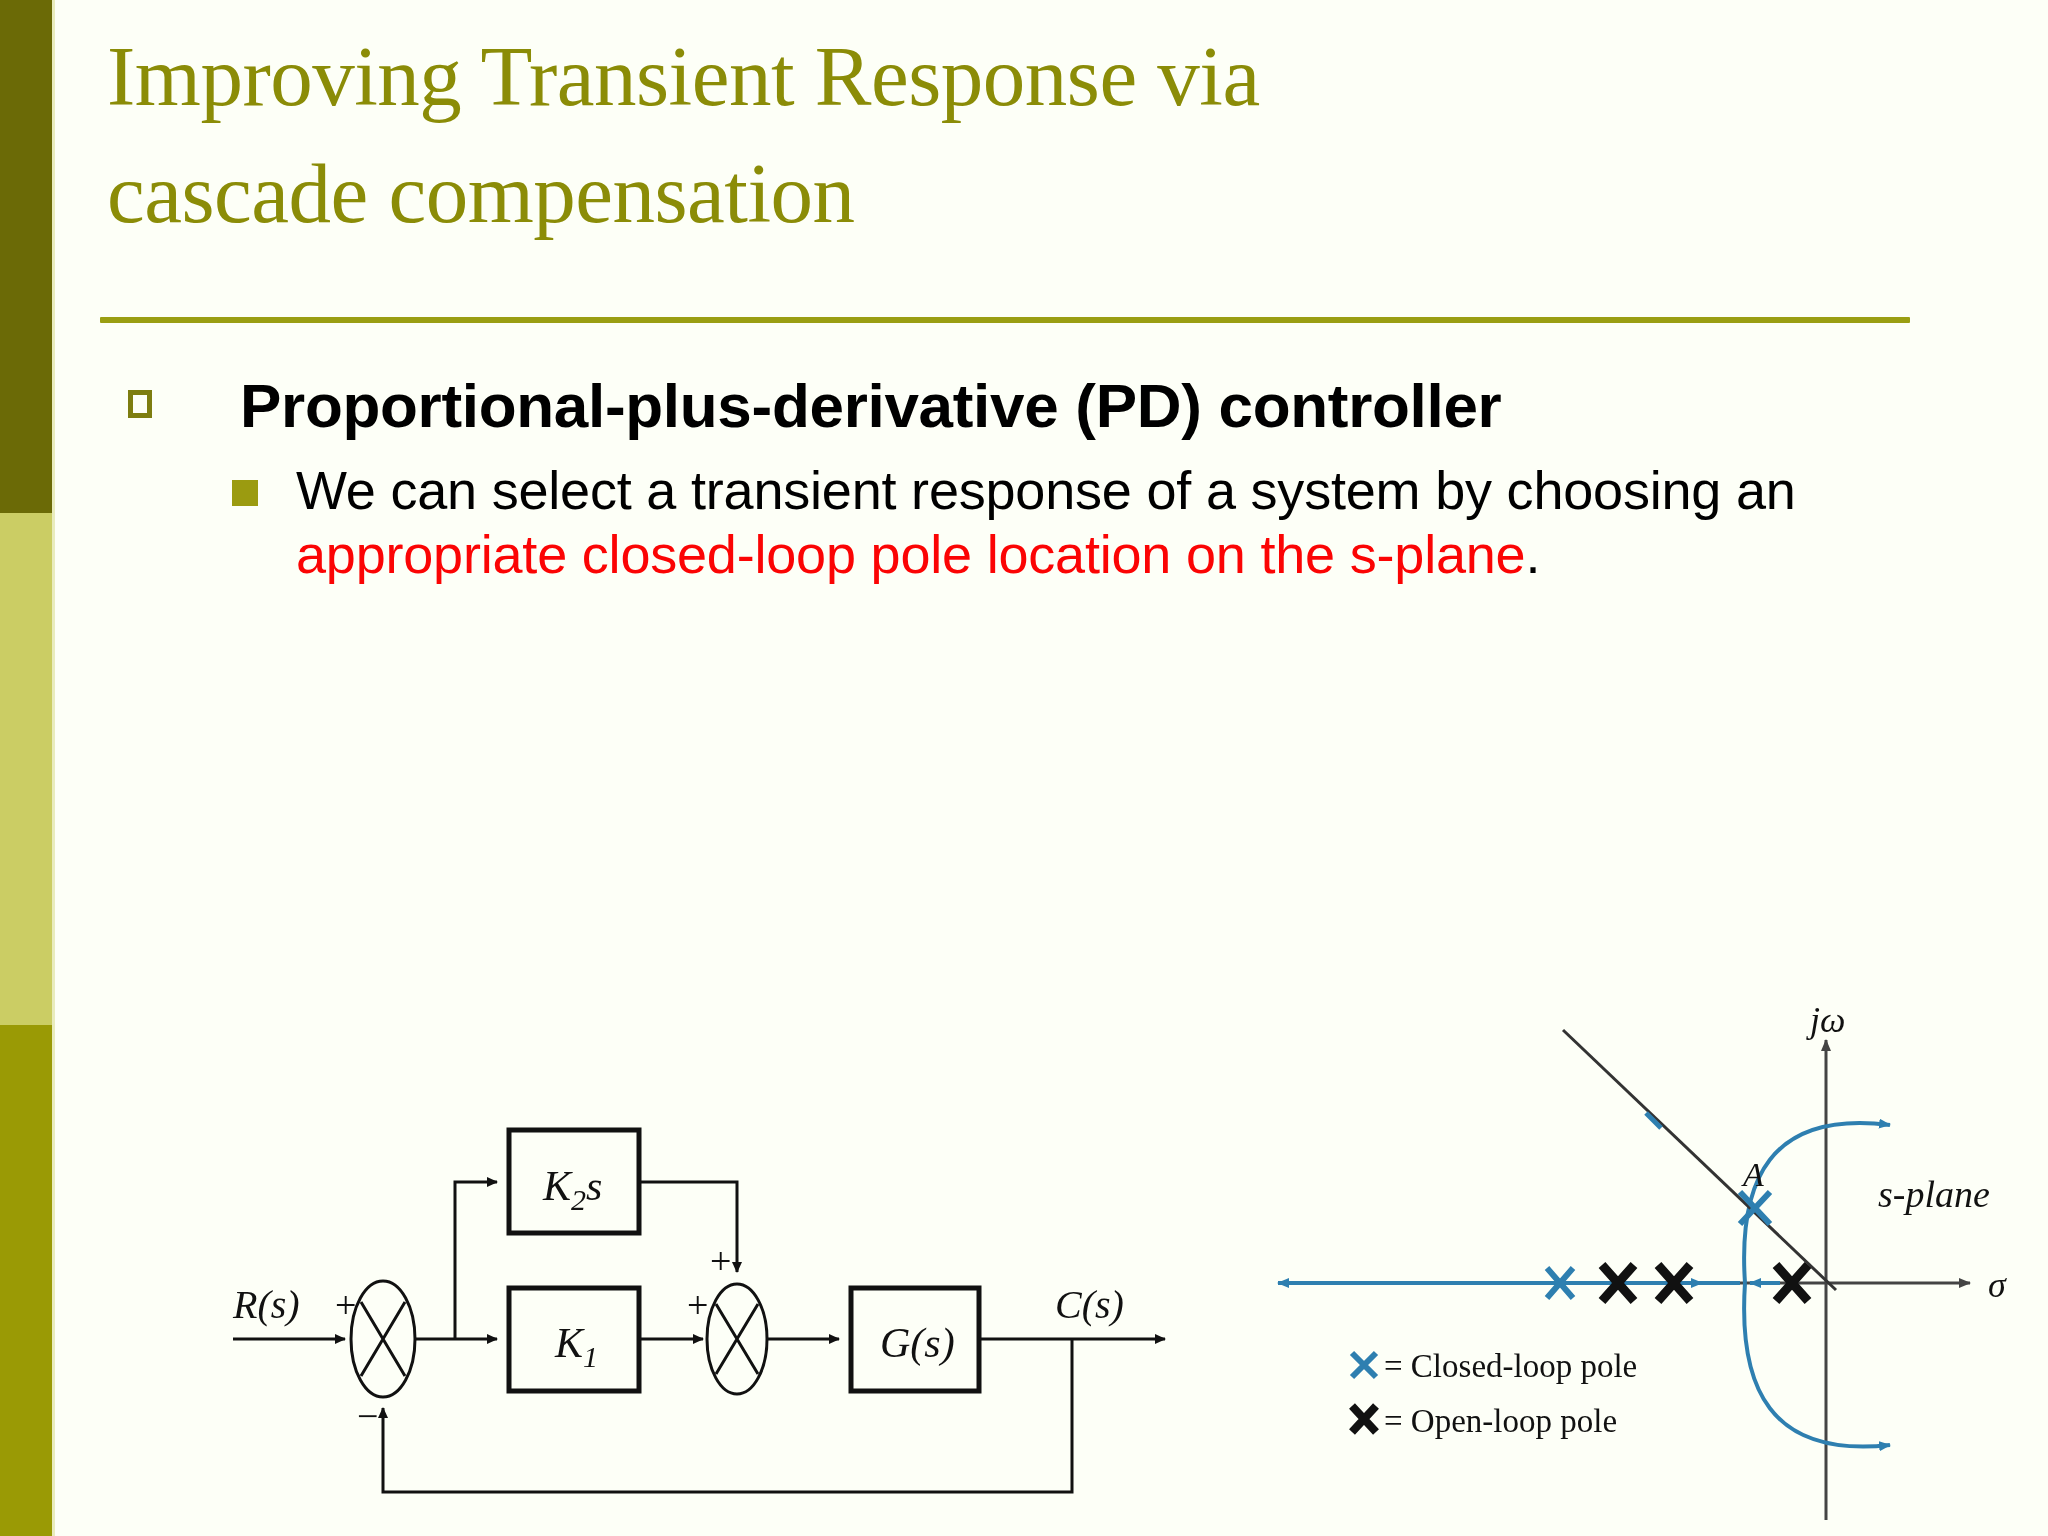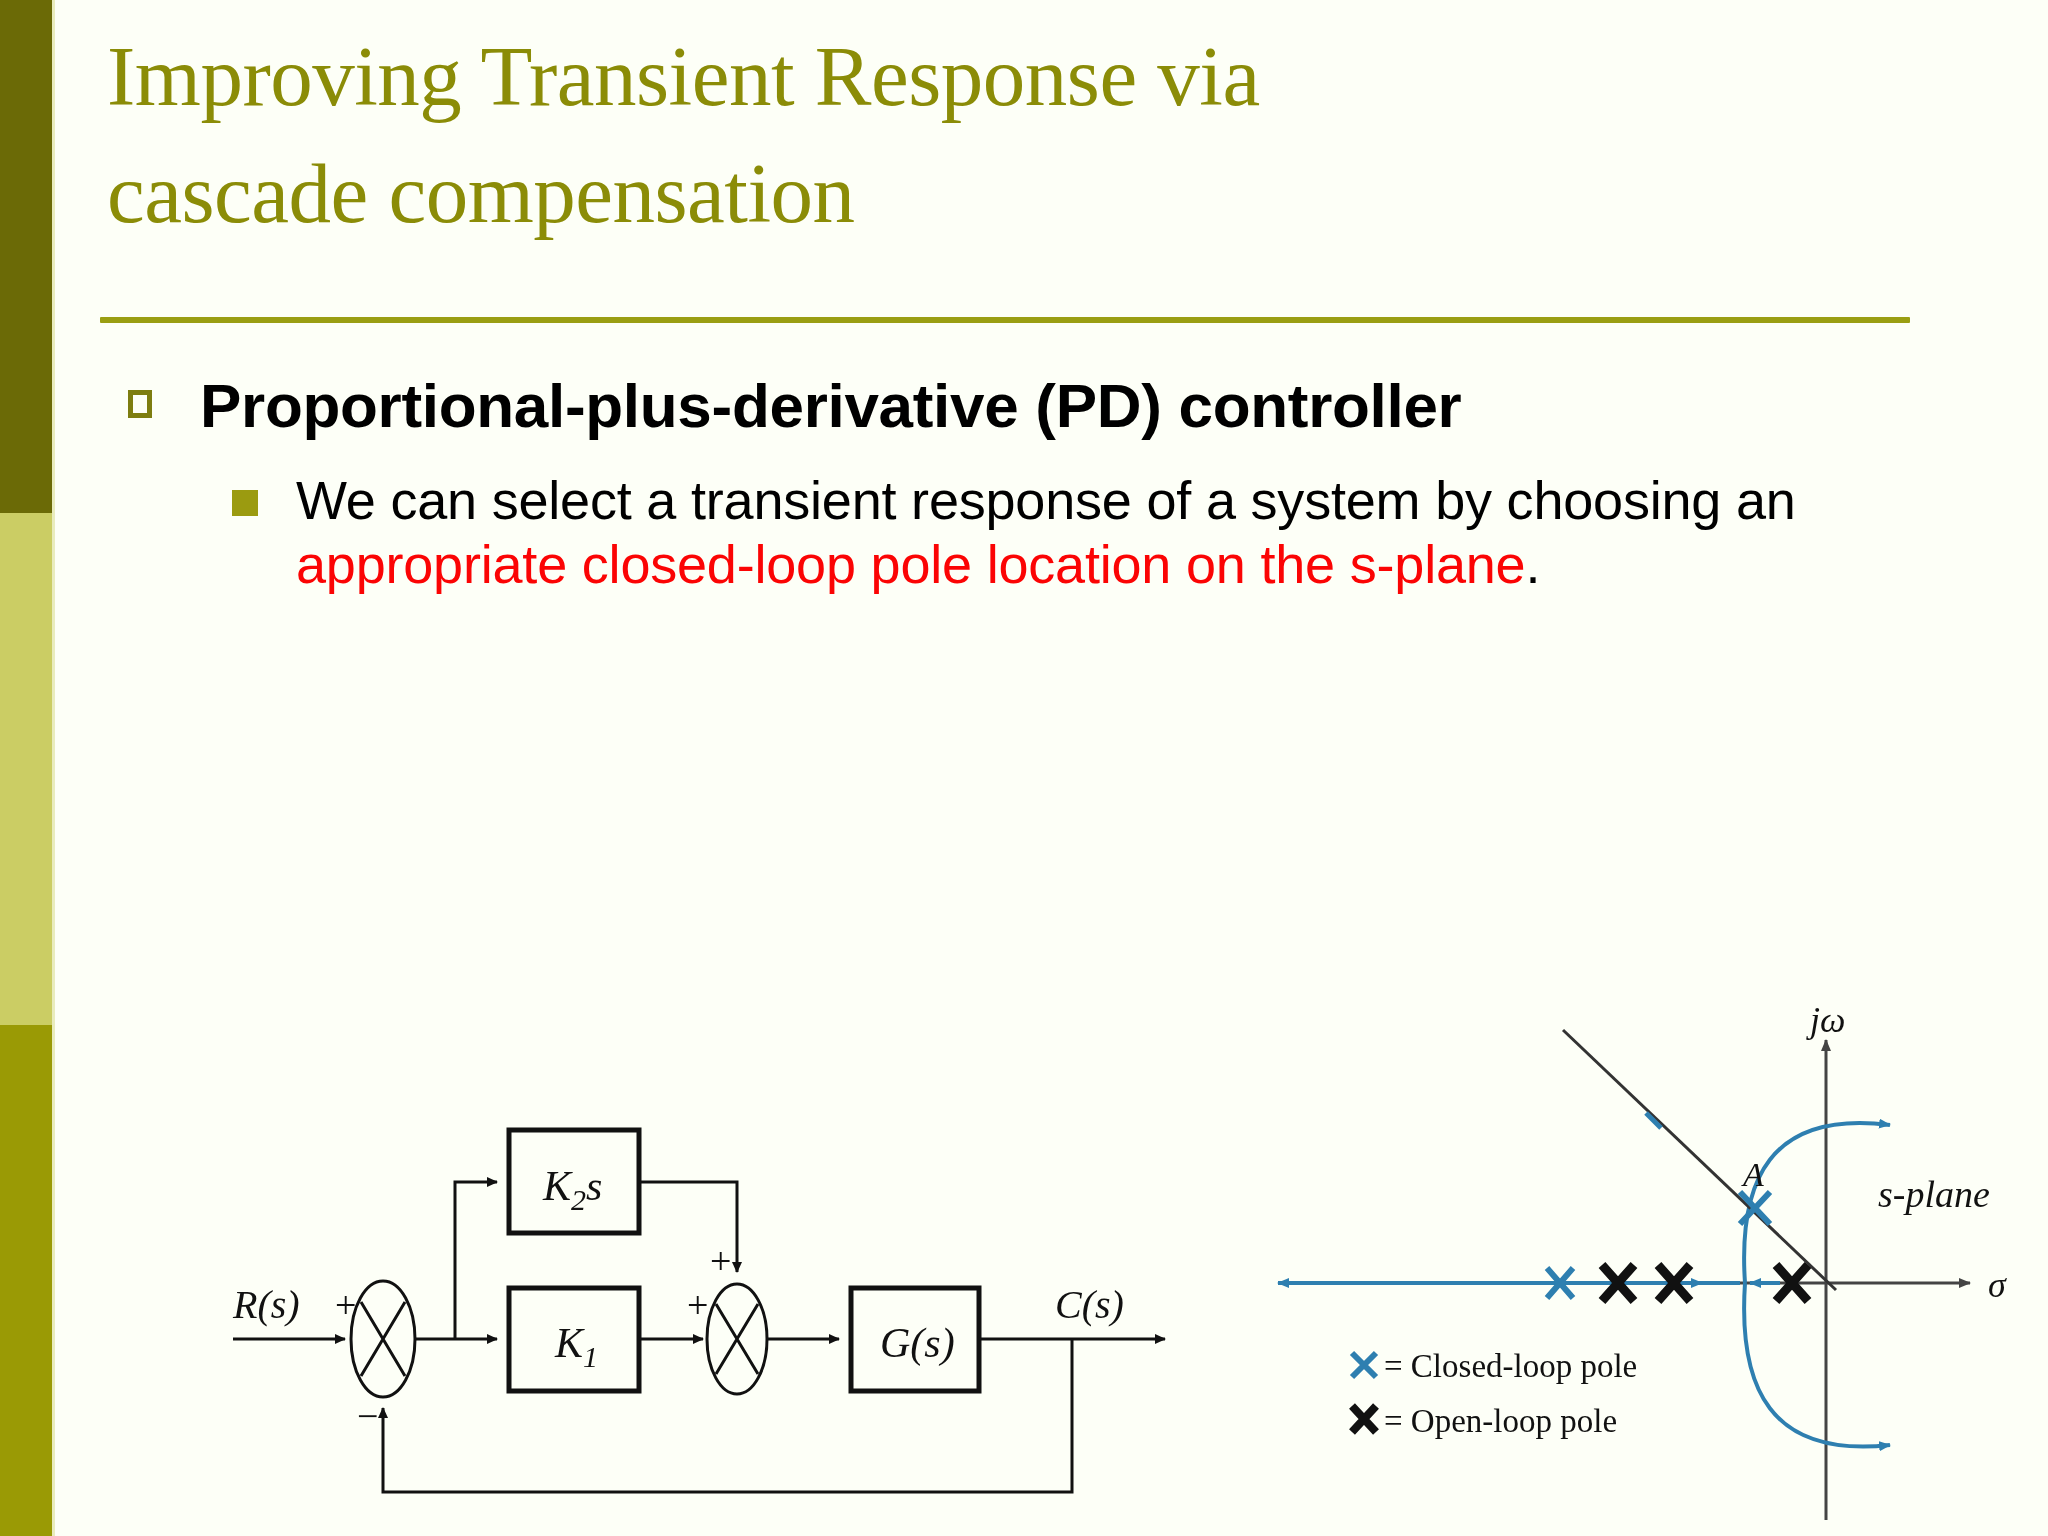--- a/index.html
+++ b/index.html
@@ -40,29 +40,29 @@
 
   .lvl1{position:relative;margin-left:128px;width:1760px;}
   .lvl1 .marker{
     position:absolute;left:0;top:20px;
     width:24px;height:28px;
     border:5px solid #7d7d10;
     box-sizing:border-box;
     background:transparent;
   }
   .lvl1 .txt{
-    margin-left:72px;
+    margin-left:112px;
     font-size:62px;
     font-weight:bold;
     color:#000;
     line-height:1.16;
     letter-spacing:-0.3px;
   }
 
-  .lvl2{position:relative;margin-left:232px;width:1680px;margin-top:26px;}
+  .lvl2{position:relative;margin-left:232px;width:1680px;margin-top:16px;}
   .lvl2 .marker{
     position:absolute;left:0;top:22px;
     width:26px;height:26px;
     background:#9b9b10;
   }
   .lvl2 .txt{
     margin-left:64px;
     font-size:54px;
     color:#000;
     line-height:1.19;

